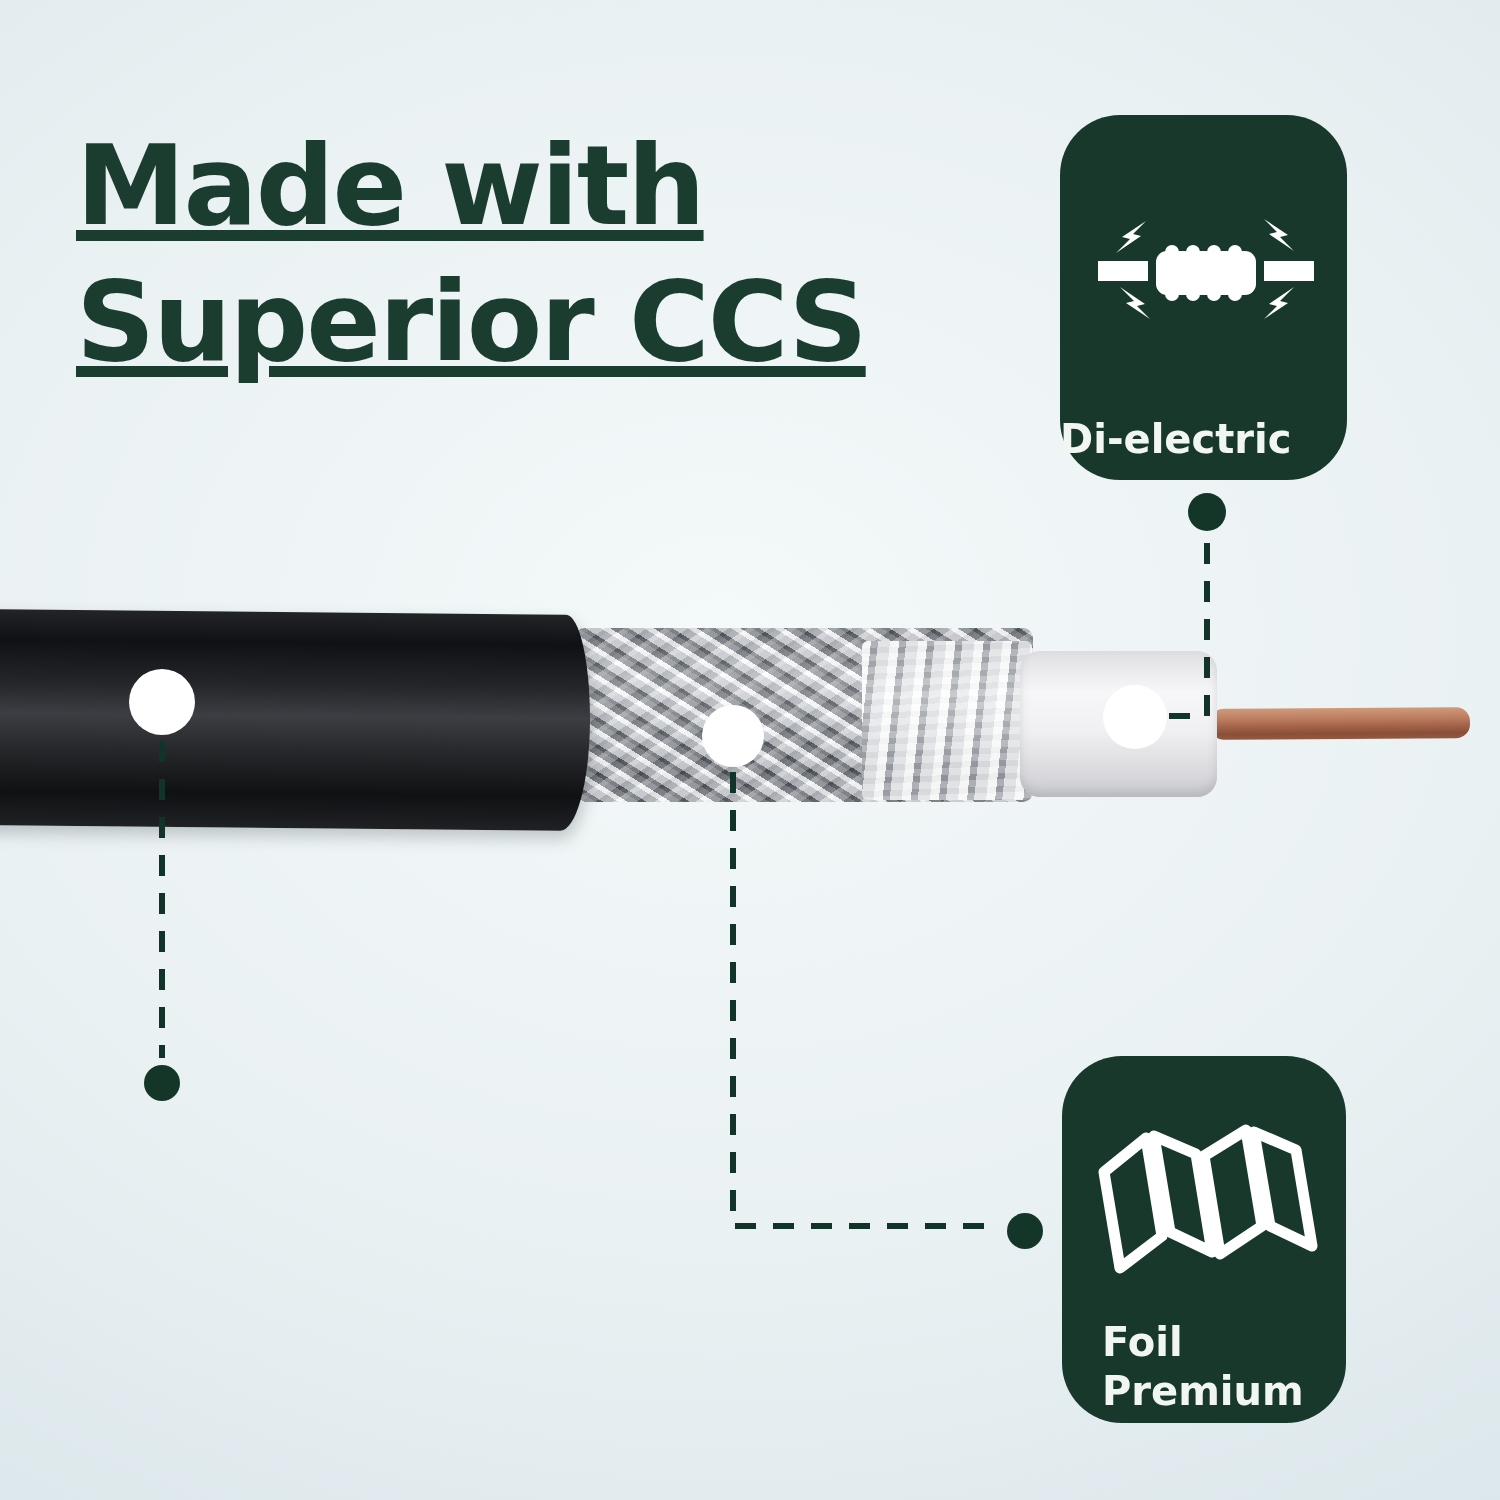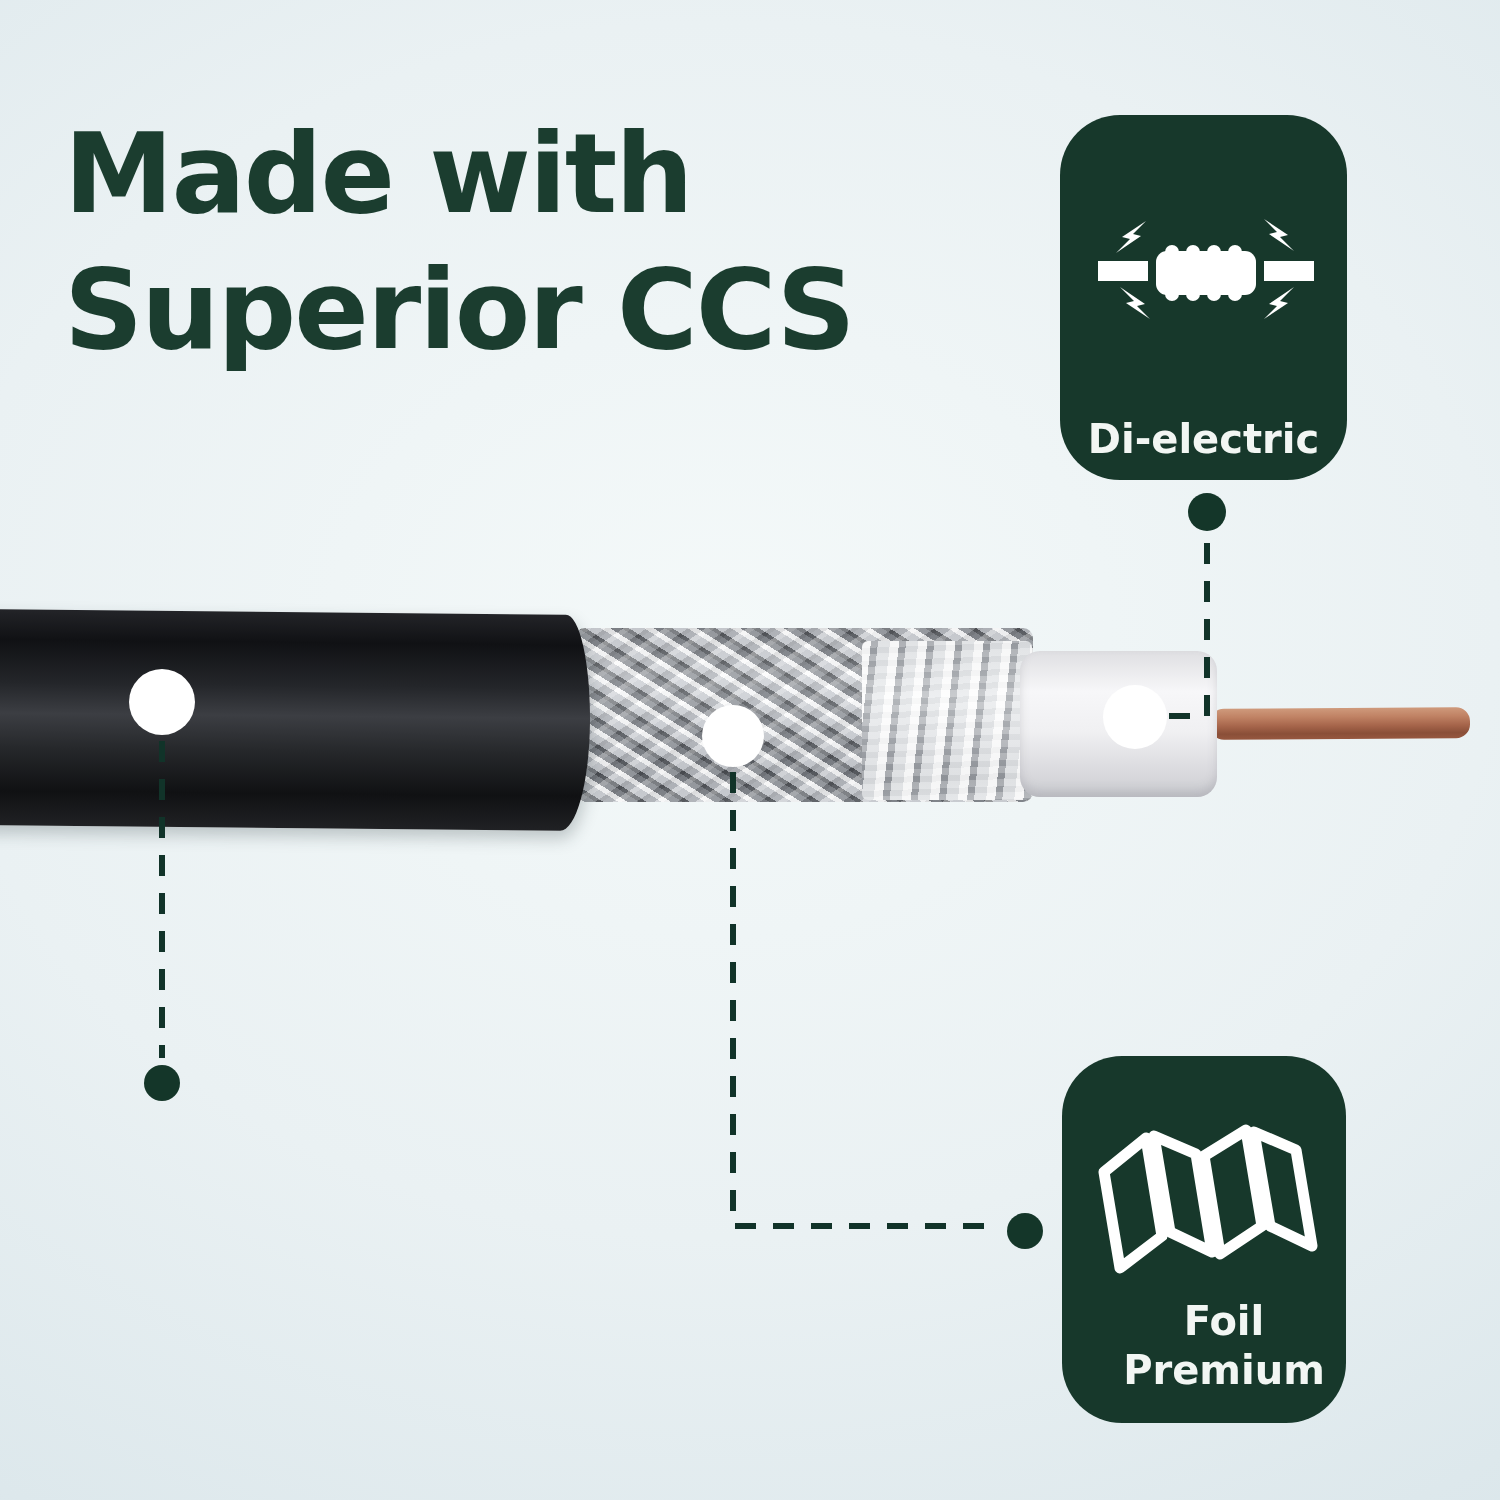--- a/index.html
+++ b/index.html
@@ -49,36 +49,36 @@
   }
   
   .card{
     position:absolute;background:#17382b;border-radius:60px;color:#f2f6f3;
   }
   .card-tr{left:1060px;top:115px;width:287px;height:365px;}
   .card-bl{left:40px;top:1112px;width:272px;height:368px;}
   .card-br{left:1062px;top:1056px;width:284px;height:367px;}
   .card-label{
     position:absolute;left:0;right:0;bottom:16px;
-    text-align:center;font-size:40px;line-height:1.22;font-weight:600;letter-spacing:0;
+    text-align:left;font-size:40px;line-height:1.22;font-weight:600;letter-spacing:0;
   }
-  .card-bl .card-label,.card-br .card-label{bottom:28px;padding-left:40px;}
+  .card-bl .card-label,.card-br .card-label{bottom:7px;padding-left:40px;}
   .card-icon{position:absolute;}
   .icon-dielectric{left:34px;top:100px;}
   .icon-jacket{left:18px;top:23px;}
   .icon-foil{left:28px;top:50px;}
   
   .overlay{position:absolute;left:0;top:0;pointer-events:none;}
 </style>
 </head>
 <body>
 
 <div class="canvas">
 
-  <h1 class="title" style="margin:0;">
+  <h1 class="title" style="margin:12px;text-decoration:underline;">
     <span>Made with</span>
     <span>Superior CCS</span>
   </h1>
 
   <div class="braid"></div>
   <div class="foil"></div>
   <div class="copper"></div>
   <div class="dielectric"></div>
   <div class="jacket"></div>
 

